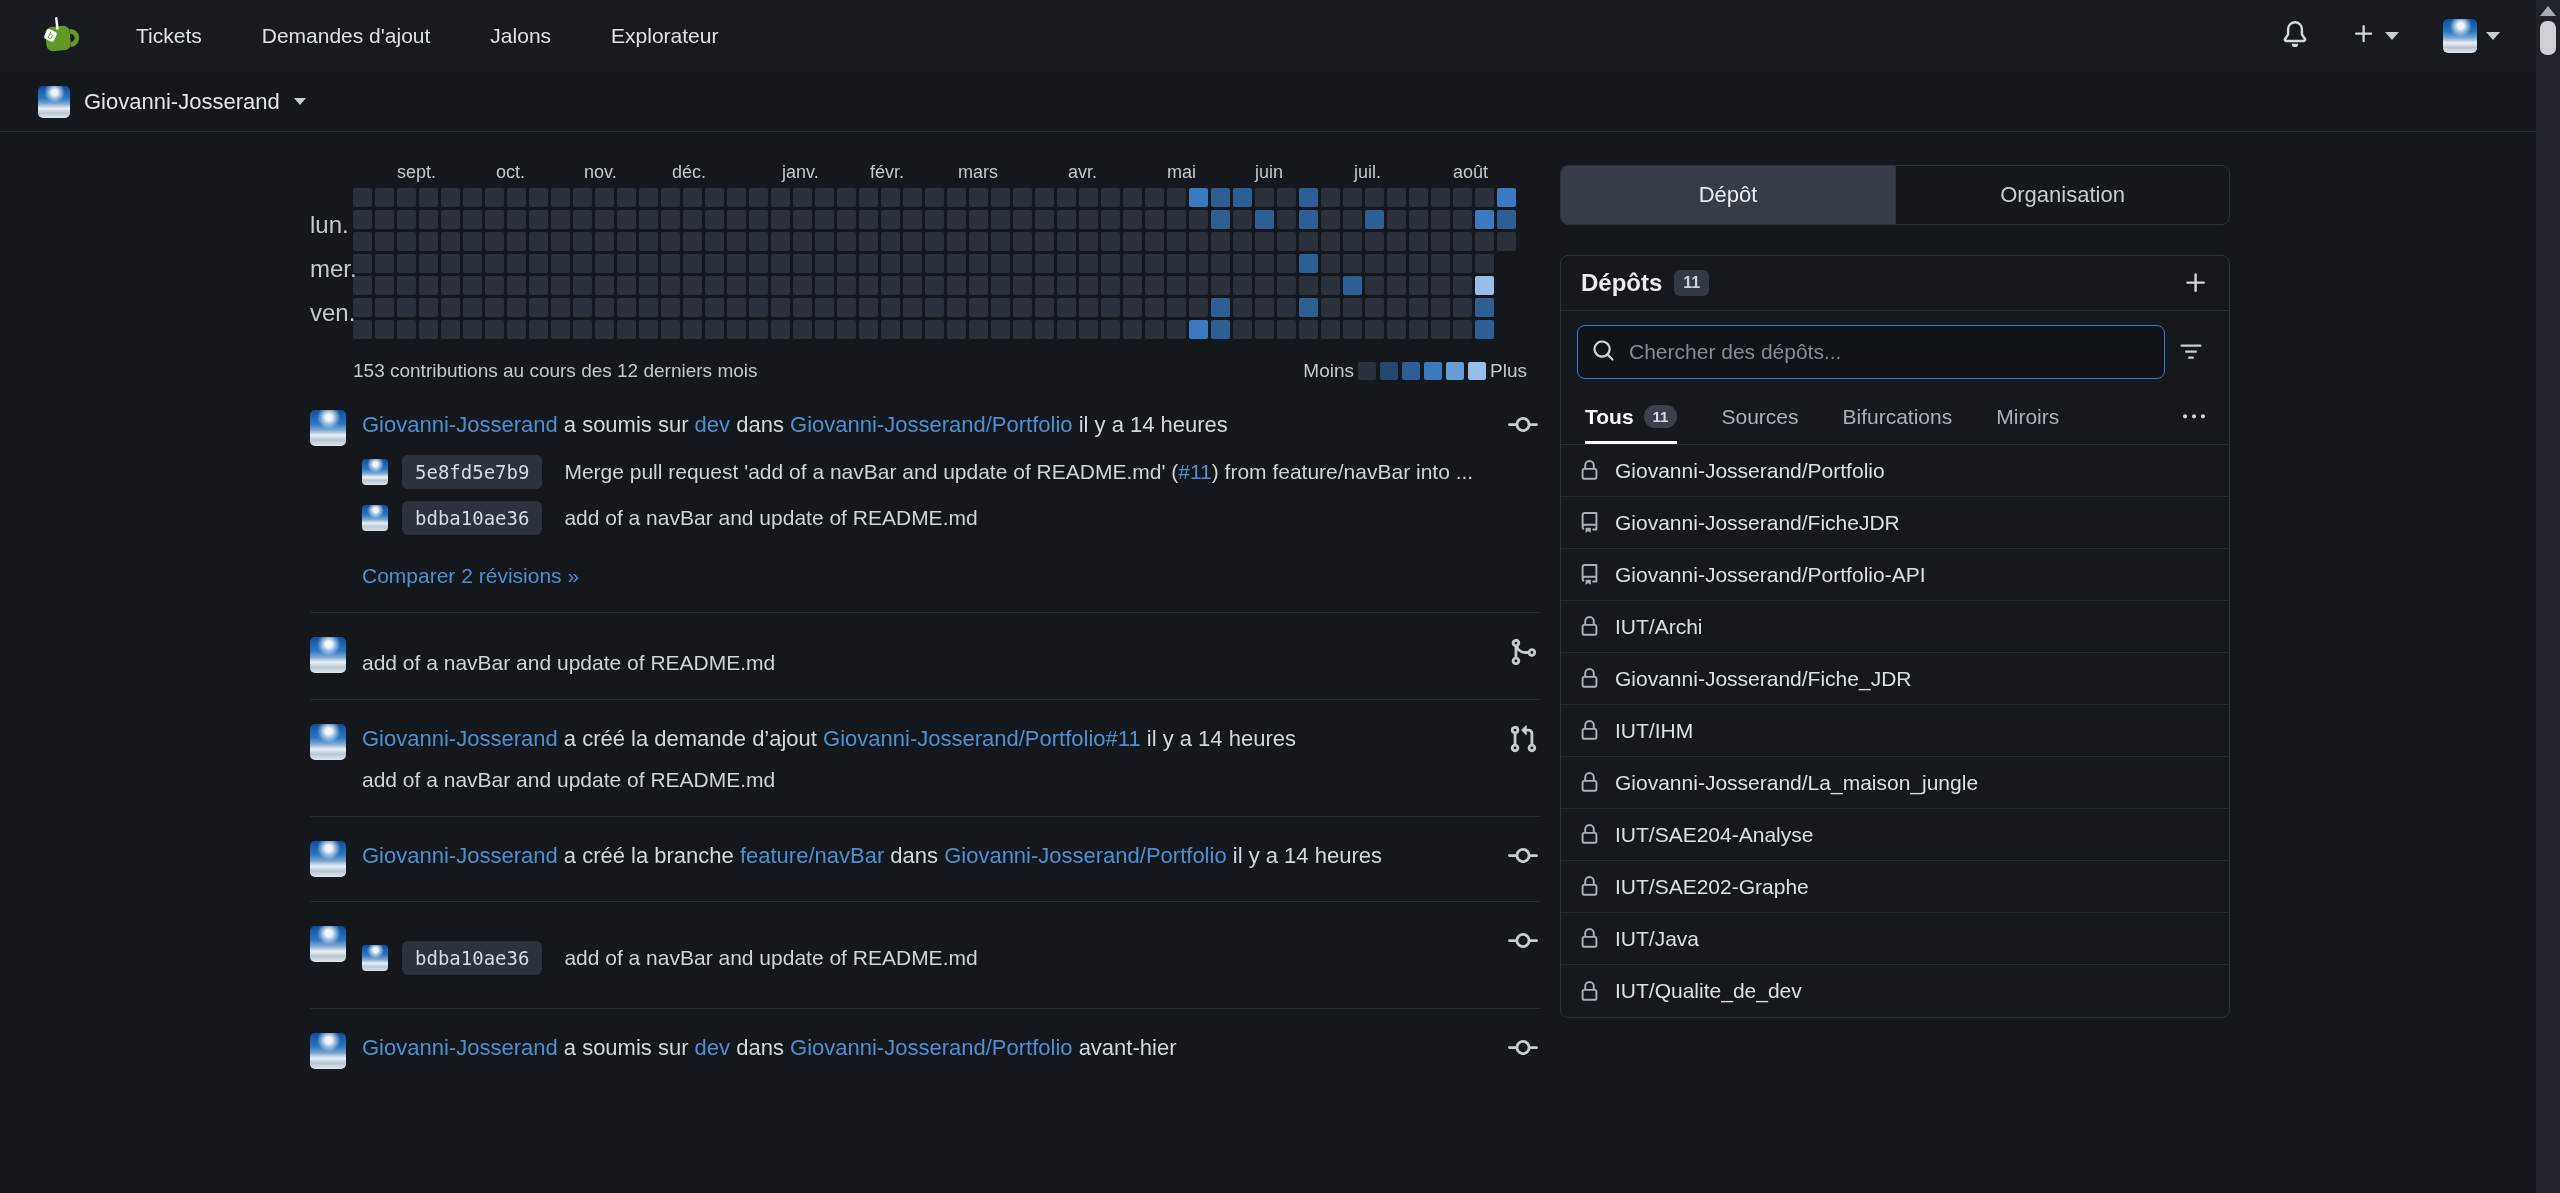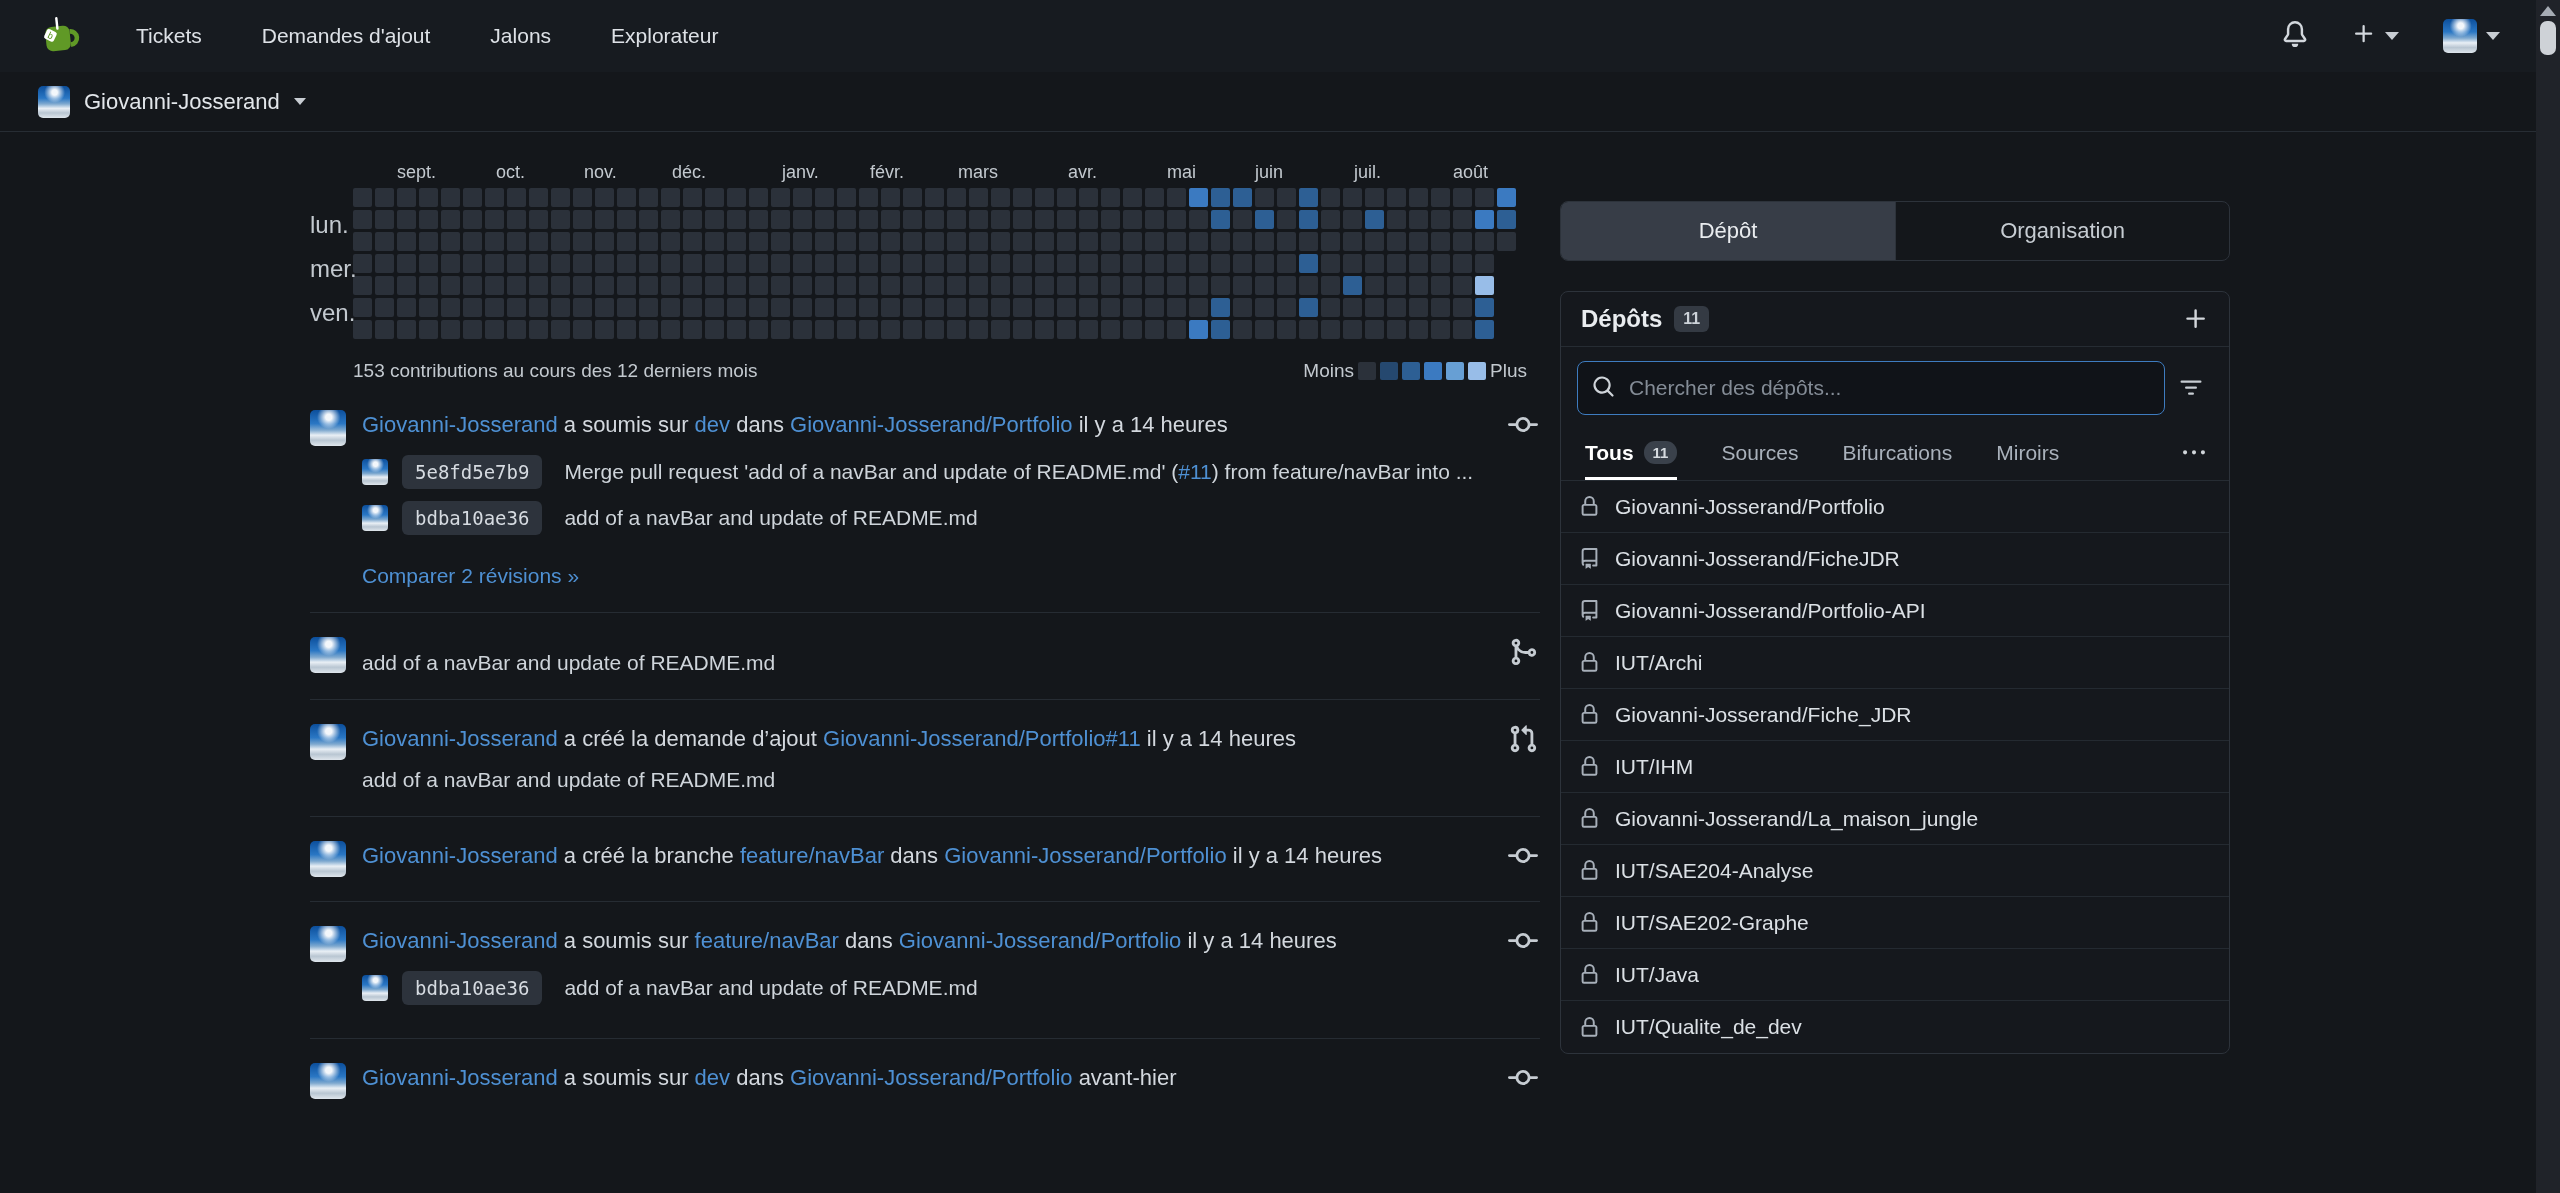--- a/index.html
+++ b/index.html
@@ -69,21 +69,21 @@
   .fe-commit .avatar { width:26px; height:26px; border-radius:4px; }
   .fe-hash {
     margin-left:14px; background:#2d333c; border-radius:6px; padding:6px 13px;
     font-family:"DejaVu Sans Mono", monospace; font-size:19px; color:#d6dbe1; cursor:pointer;
   }
   .fe-msg { margin-left:22px; font-size:21px; color:#ced4da; white-space:nowrap; overflow:hidden; }
   .fe-body { margin-top:14px; font-size:21px; color:#ced4da; }
   .fe-compare { display:inline-block; margin-top:20px; font-size:21px; }
 
   
-  .right-col { position:absolute; left:1560px; top:165px; width:670px;margin-top:36px; }
+  .right-col { position:absolute; left:1560px; top:165px; width:670px; }
   .panel-tabs {
     display:flex; height:60px; border:1px solid #2d333b; border-radius:8px; overflow:hidden;
     background:#14171b;
   }
   .panel-tab {
     flex:1 1 50%; display:flex; align-items:center; justify-content:center;
     font-size:22px; color:#c6ccd2; cursor:pointer;
   }
   .panel-tab.active { background:#373d47; color:#e9ecef; }
 
@@ -617,21 +617,20 @@
         </div>
         <div class="fe-icon">
           <svg width="30" height="30" viewBox="0 0 16 16" fill="currentColor">
             <path d="M11.93 8.5a4.002 4.002 0 0 1-7.86 0H.75a.75.75 0 0 1 0-1.5h3.32a4.002 4.002 0 0 1 7.86 0h3.32a.75.75 0 0 1 0 1.5Zm-1.43-.75a2.5 2.5 0 1 0-5 0 2.5 2.5 0 0 0 5 0Z"></path>
           </svg>
         </div>
       </div>
       <div class="feed-entry">
         <div class="avatar"></div>
         <div class="fe-content">
-          <div class="fe-title"><span class="lnk">Giovanni-Josserand</span><span> a soumis sur </span><span class="lnk">feature/navBar</span><span> dans </span><span class="lnk">Giovanni-Josserand/Portfolio</span><span> il y a 14 heures</span></div>
           <div class="fe-commits">
             <div class="fe-commit">
               <div class="avatar"></div>
               <span class="fe-hash">bdba10ae36</span>
               <span class="fe-msg"><span>add of a navBar and update of README.md</span></span>
             </div>
           </div>
         </div>
         <div class="fe-icon">
           <svg width="30" height="30" viewBox="0 0 16 16" fill="currentColor">

